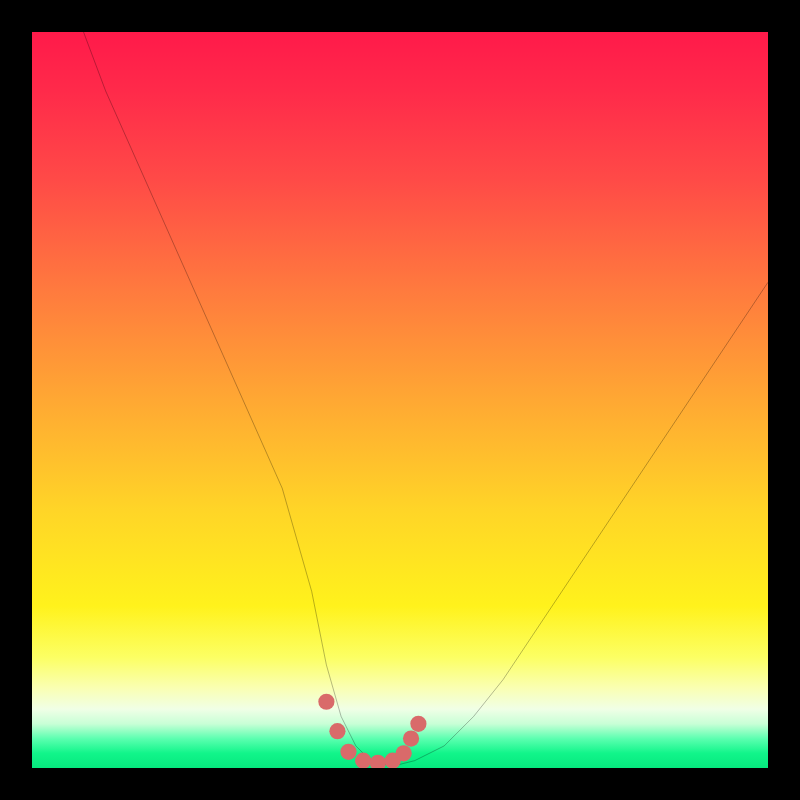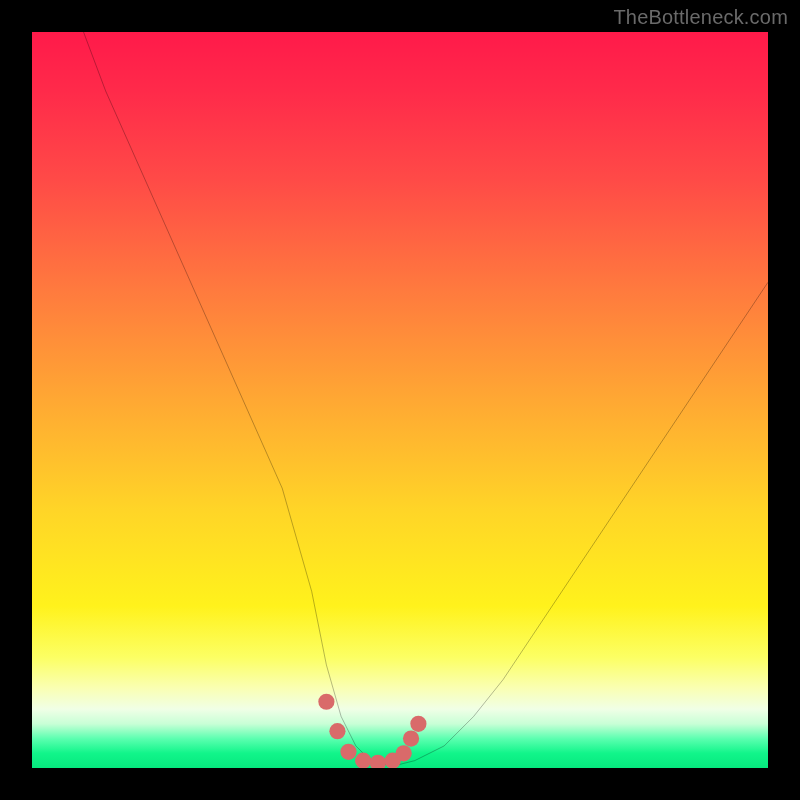--- a/index.html
+++ b/index.html
@@ -70,14 +70,13 @@
           <circle cx="43" cy="97.8" r="1.1" fill="#d96a6a"></circle>
           <circle cx="45" cy="99" r="1.1" fill="#d96a6a"></circle>
           <circle cx="47" cy="99.3" r="1.1" fill="#d96a6a"></circle>
           <circle cx="49" cy="99" r="1.1" fill="#d96a6a"></circle>
           <circle cx="50.5" cy="98" r="1.1" fill="#d96a6a"></circle>
           <circle cx="51.5" cy="96" r="1.1" fill="#d96a6a"></circle>
           <circle cx="52.5" cy="94" r="1.1" fill="#d96a6a"></circle>
         </g>
     </svg>
   </div>
-  <div class="watermark">TheBottleneck.com</div>
 </div>
 
 </body></html>

